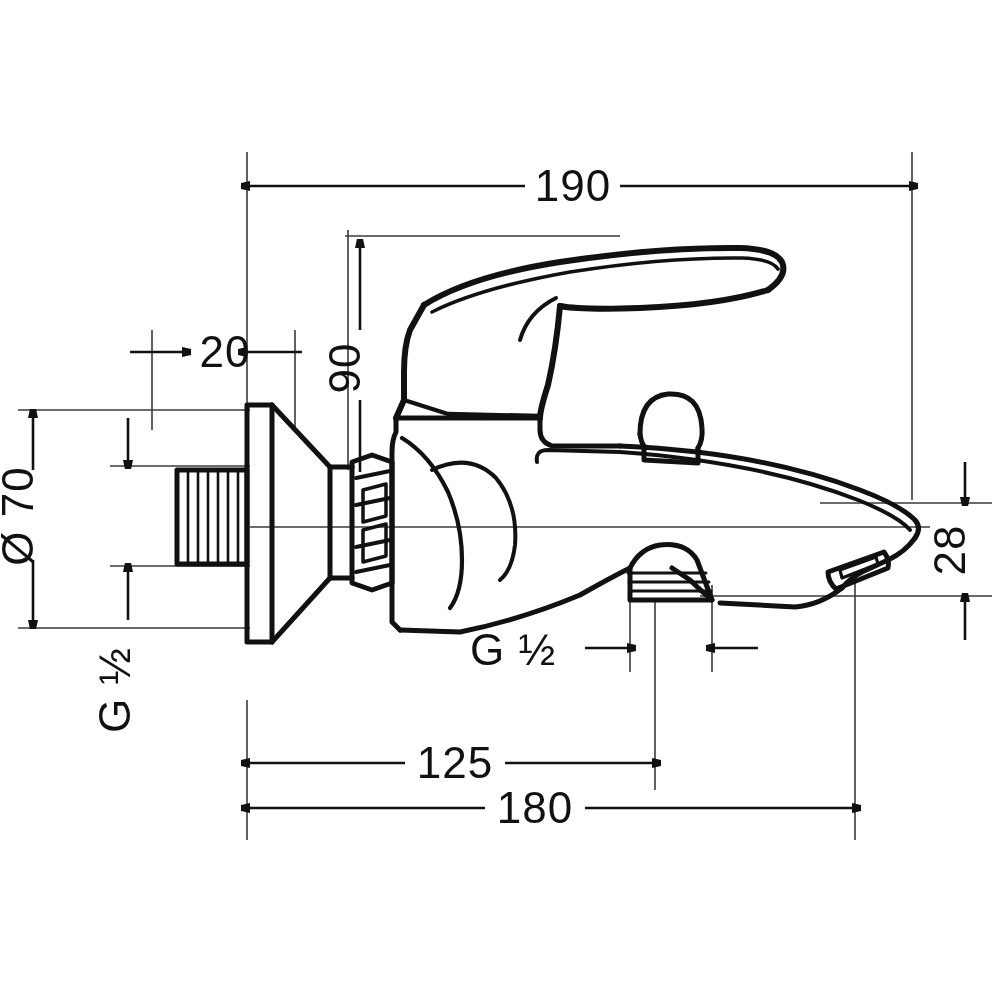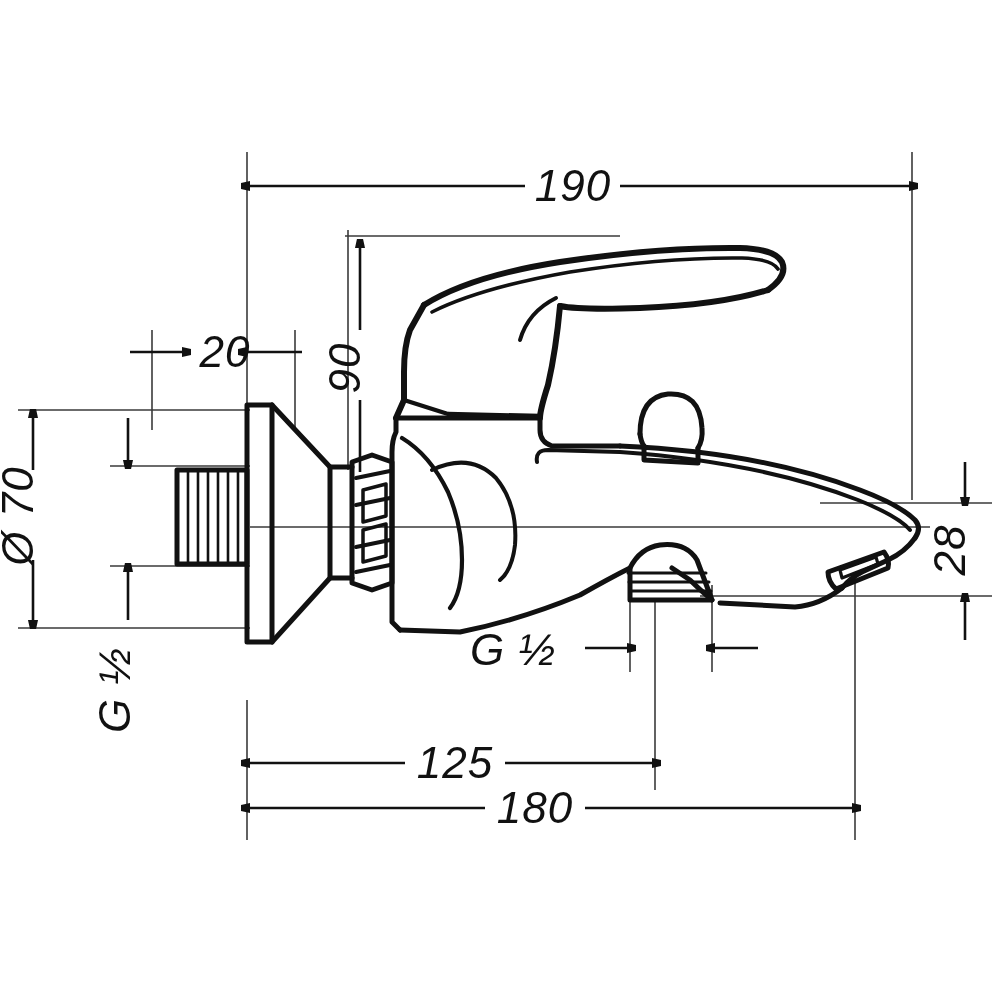--- a/index.html
+++ b/index.html
@@ -1,18 +1,18 @@
 <!DOCTYPE html>
 <html><head>
 <meta charset="utf-8">
 <title>Technical Drawing</title>
 <style>
   html,body{margin:0;padding:0;background:#ffffff;}
   body{width:1000px;height:1000px;font-family:"Liberation Sans",sans-serif;overflow:hidden;}
-  #stage{position:relative;width:1000px;height:1000px;background:#fff;font-style:italic;}
+  #stage{position:relative;width:1000px;height:1000px;background:#fff;}
   svg{display:block;}
   .dimtext{font-family:"Liberation Sans",sans-serif;font-size:44px;fill:#111;letter-spacing:1px;}
 </style>
 </head>
 <body>
 
 <div id="stage">
 <svg width="1000" height="1000" viewBox="0 0 1000 1000" xmlns="http://www.w3.org/2000/svg">
 
   <defs>

